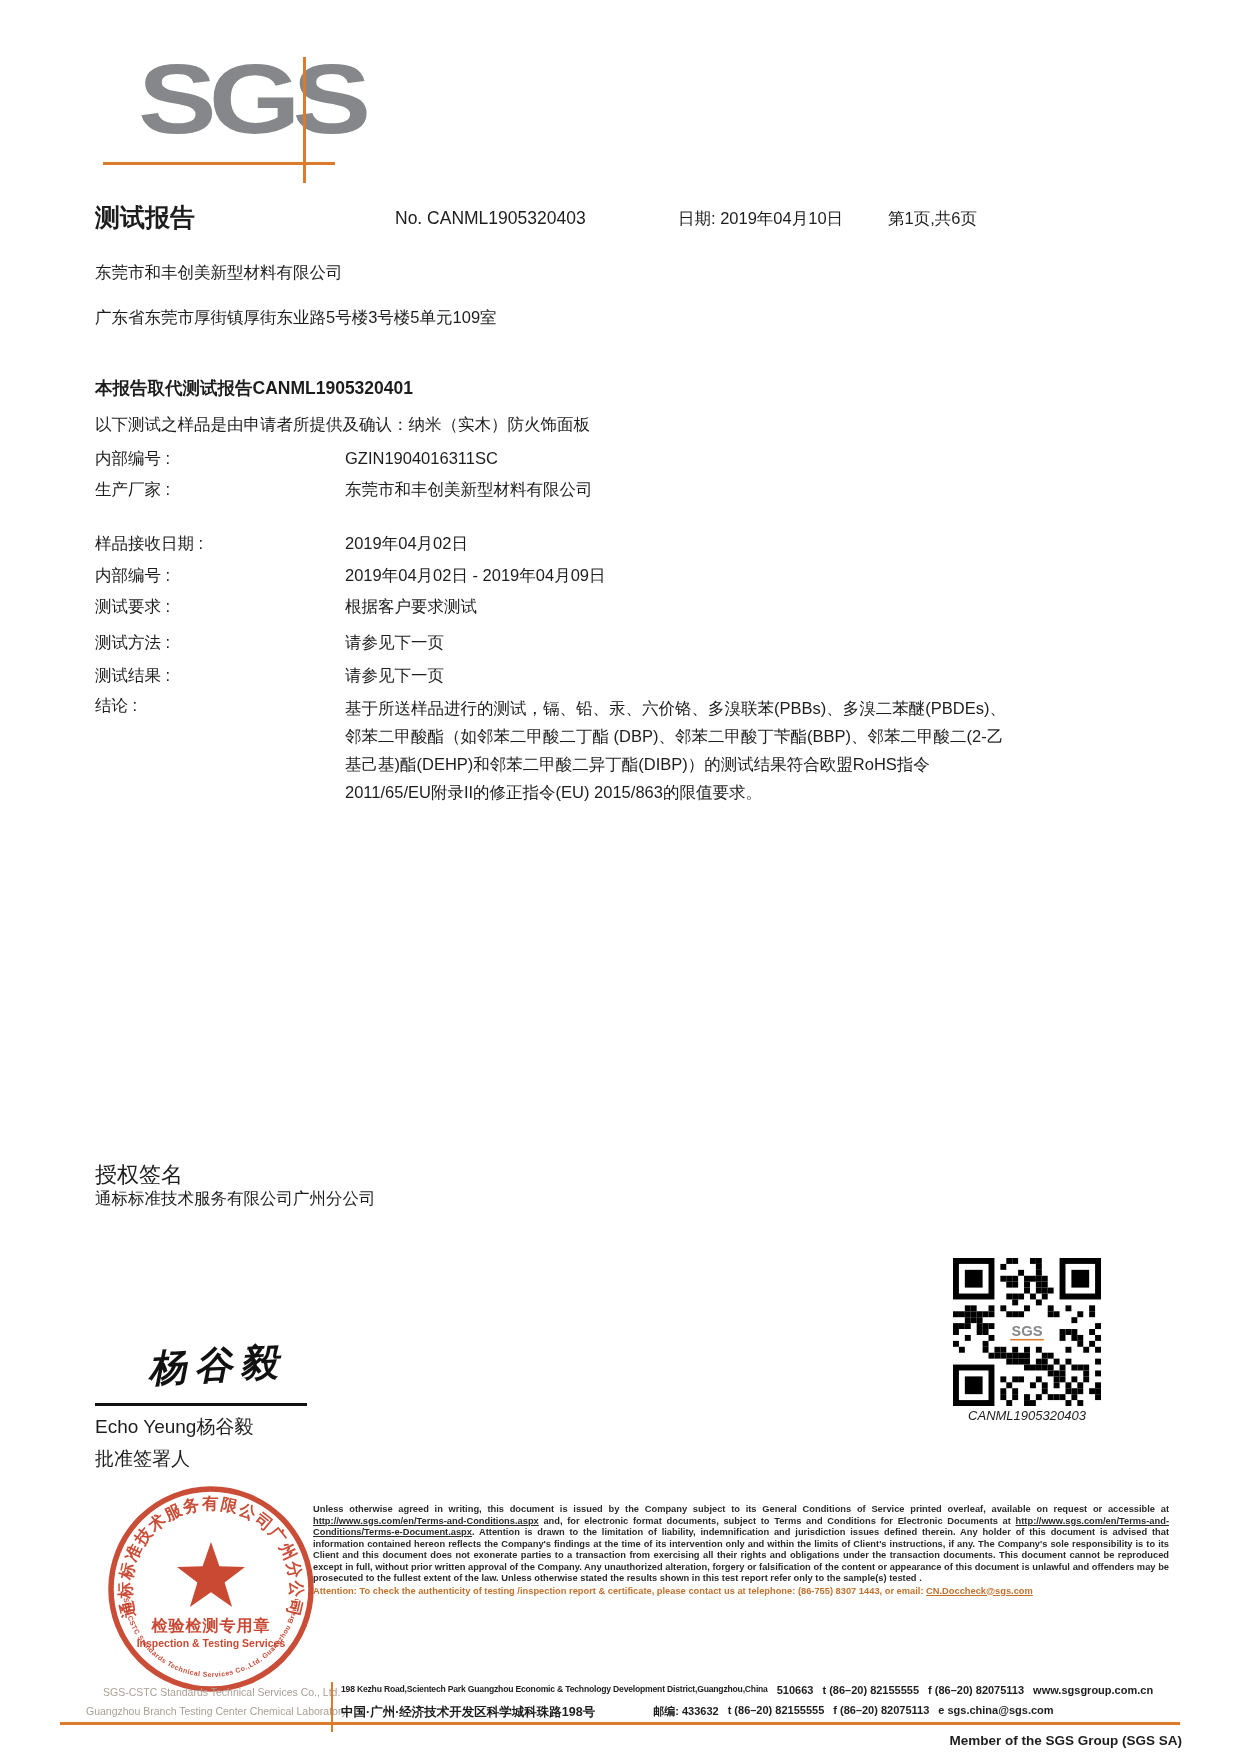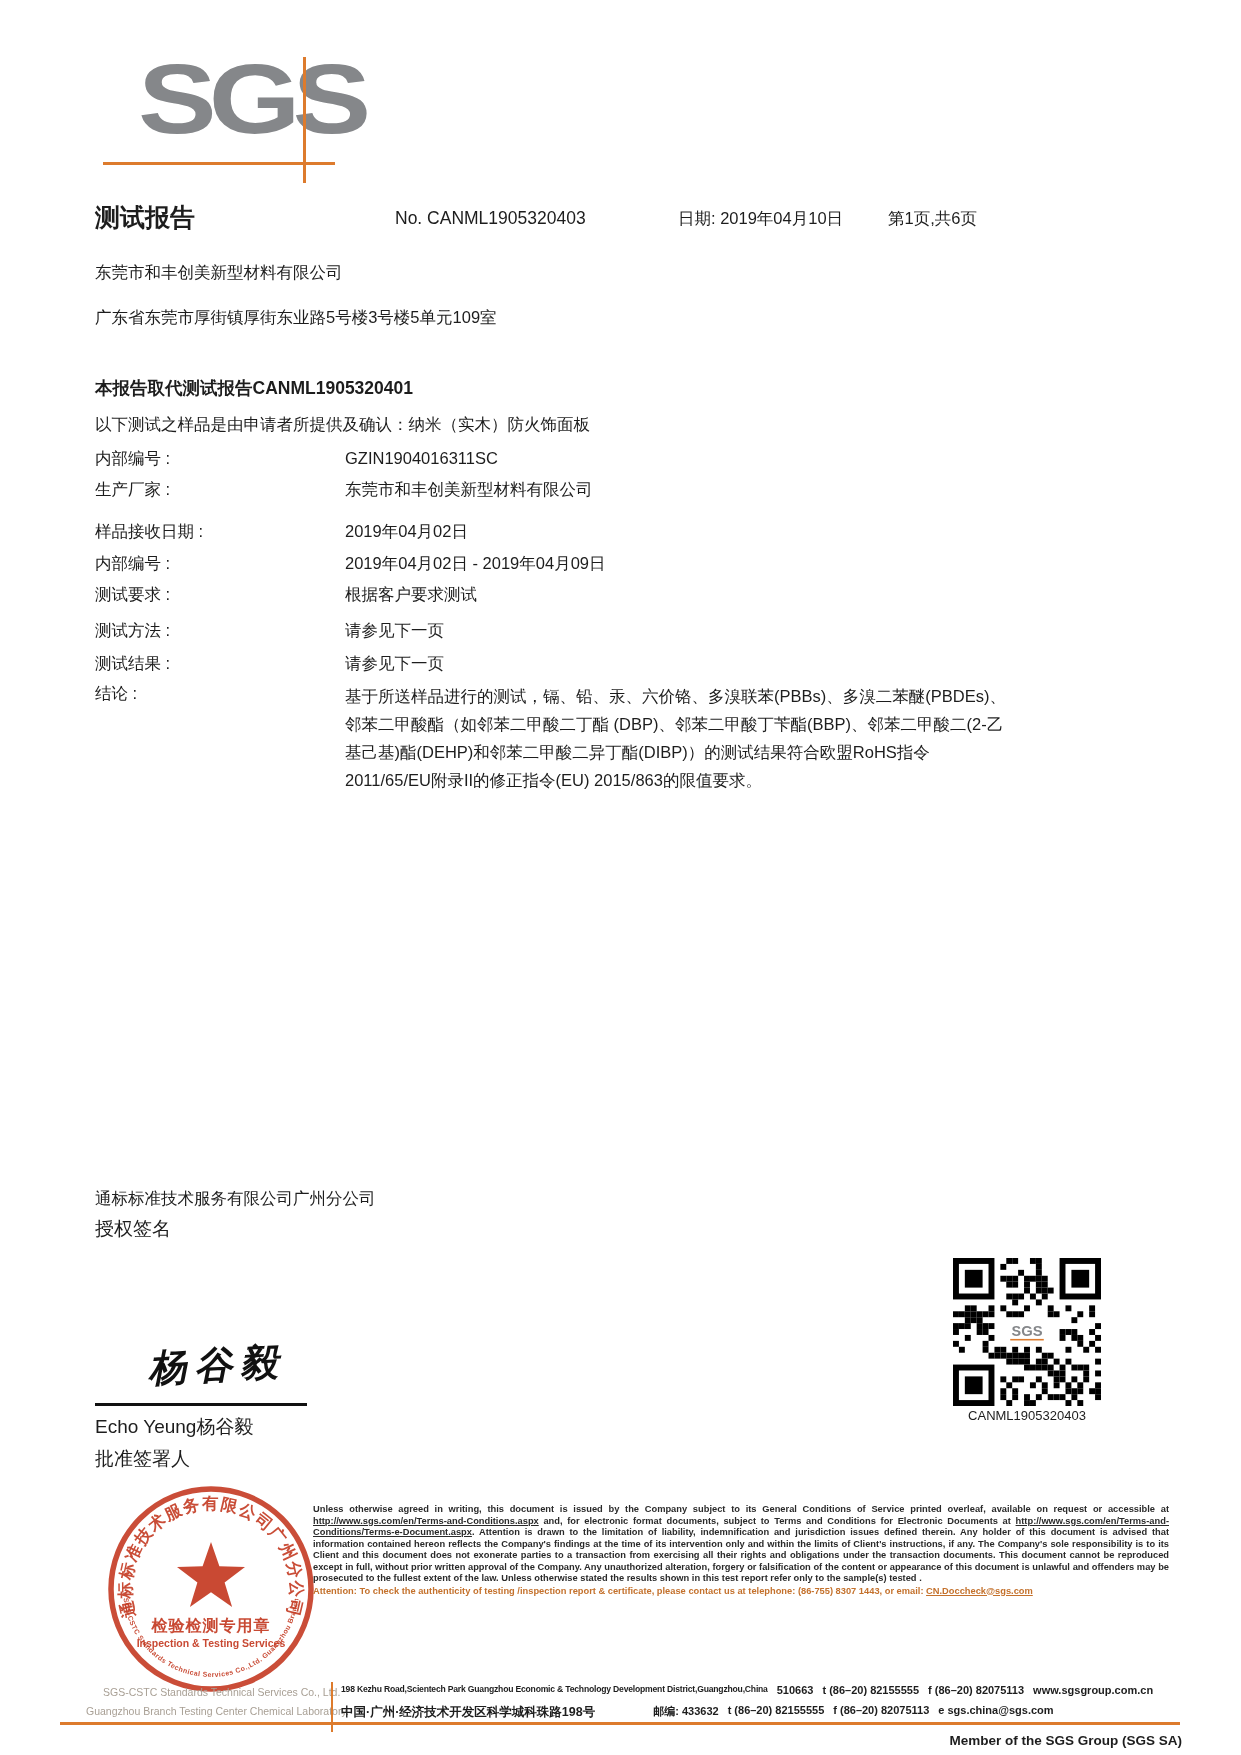--- a/index.html
+++ b/index.html
@@ -21,37 +21,37 @@
 
   .applicant-name{left:95px;top:262px;font-size:16.5px;}
   .applicant-address{left:95px;top:307px;font-size:16.5px;}
   .replace-note{left:95px;top:376px;font-size:17.5px;font-weight:bold;}
   .sample-note{left:95px;top:414px;font-size:16.5px;}
 
   .fields{left:95px;top:447px;width:930px;}
   .frow{display:flex;align-items:flex-start;font-size:16.5px;line-height:22px;}
   .flabel{width:250px;flex:0 0 250px;}
   .fvalue{flex:1;}
-  .frow.m15{margin-bottom:15px}.frow.m9{margin-bottom:9px}.frow.m20{margin-bottom:20px}
+  .frow.m15{margin-bottom:15px}.frow.m9{margin-bottom:9px}.frow.m20{margin-bottom:32px}
   .frow.m10{margin-bottom:10px}.frow.m7{margin-bottom:14px}.frow.m11{margin-bottom:11px}
   .frow.m18{margin-bottom:8px}
   .fvalue.para{max-width:668px;line-height:28px;}
 
   .signoff-company{left:95px;top:1188px;font-size:16.5px;}
-  .signoff-label{left:95px;top:1216px;font-size:19px;}
+  .signoff-label{left:95px;top:1160px;font-size:22px;}
 
   .sig-script{left:148px;top:1340px;font-size:38px;font-weight:bold;font-style:italic;
     transform:rotate(-3deg);letter-spacing:8px;color:#111;}
   .sig-line{left:95px;top:1403px;width:212px;height:3px;background:#111;}
   .signer-name{left:95px;top:1414px;font-size:19px;}
   .signer-title{left:95px;top:1446px;font-size:19px;text-align:right;}
 
   
   .qr-box{left:953px;top:1258px;width:148px;height:148px;}
-  .qr-caption{left:945px;top:1408px;width:164px;text-align:center;font-size:13px;}
+  .qr-caption{left:945px;top:1408px;width:164px;text-align:center;font-size:13px;font-style:italic;}
 
   
   .stamp{left:100px;top:1478px;width:222px;height:222px;}
 
   
   .legal-block{left:313px;top:1504px;width:856px;font-size:9.3px;line-height:11.5px;
     text-align:justify;color:#2a2a2a;font-weight:bold;}
   .attention{color:#c4712c;margin-top:1px;font-weight:bold;}
   .useg{text-decoration:underline;}
   .f-company1{left:103px;top:1686px;font-size:10.5px;color:#a89f94;}

